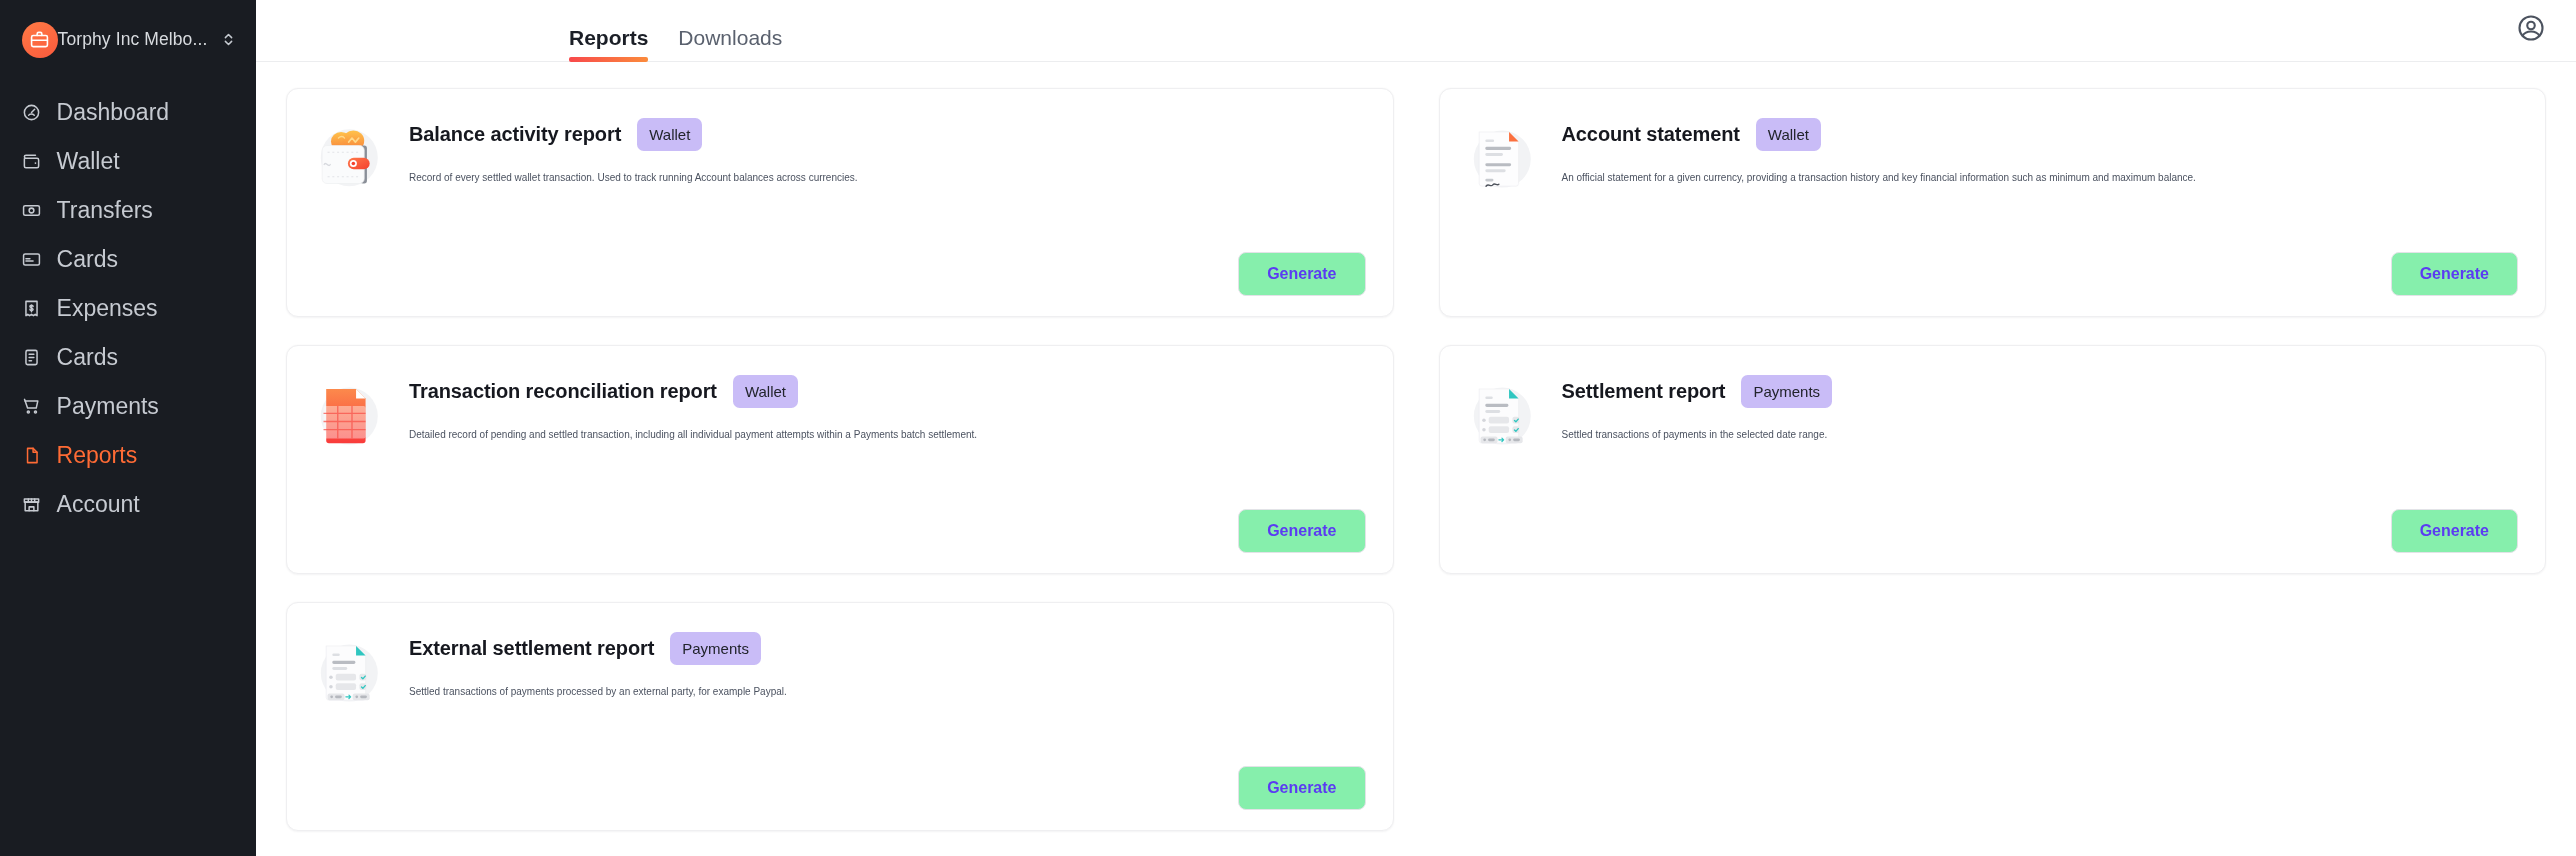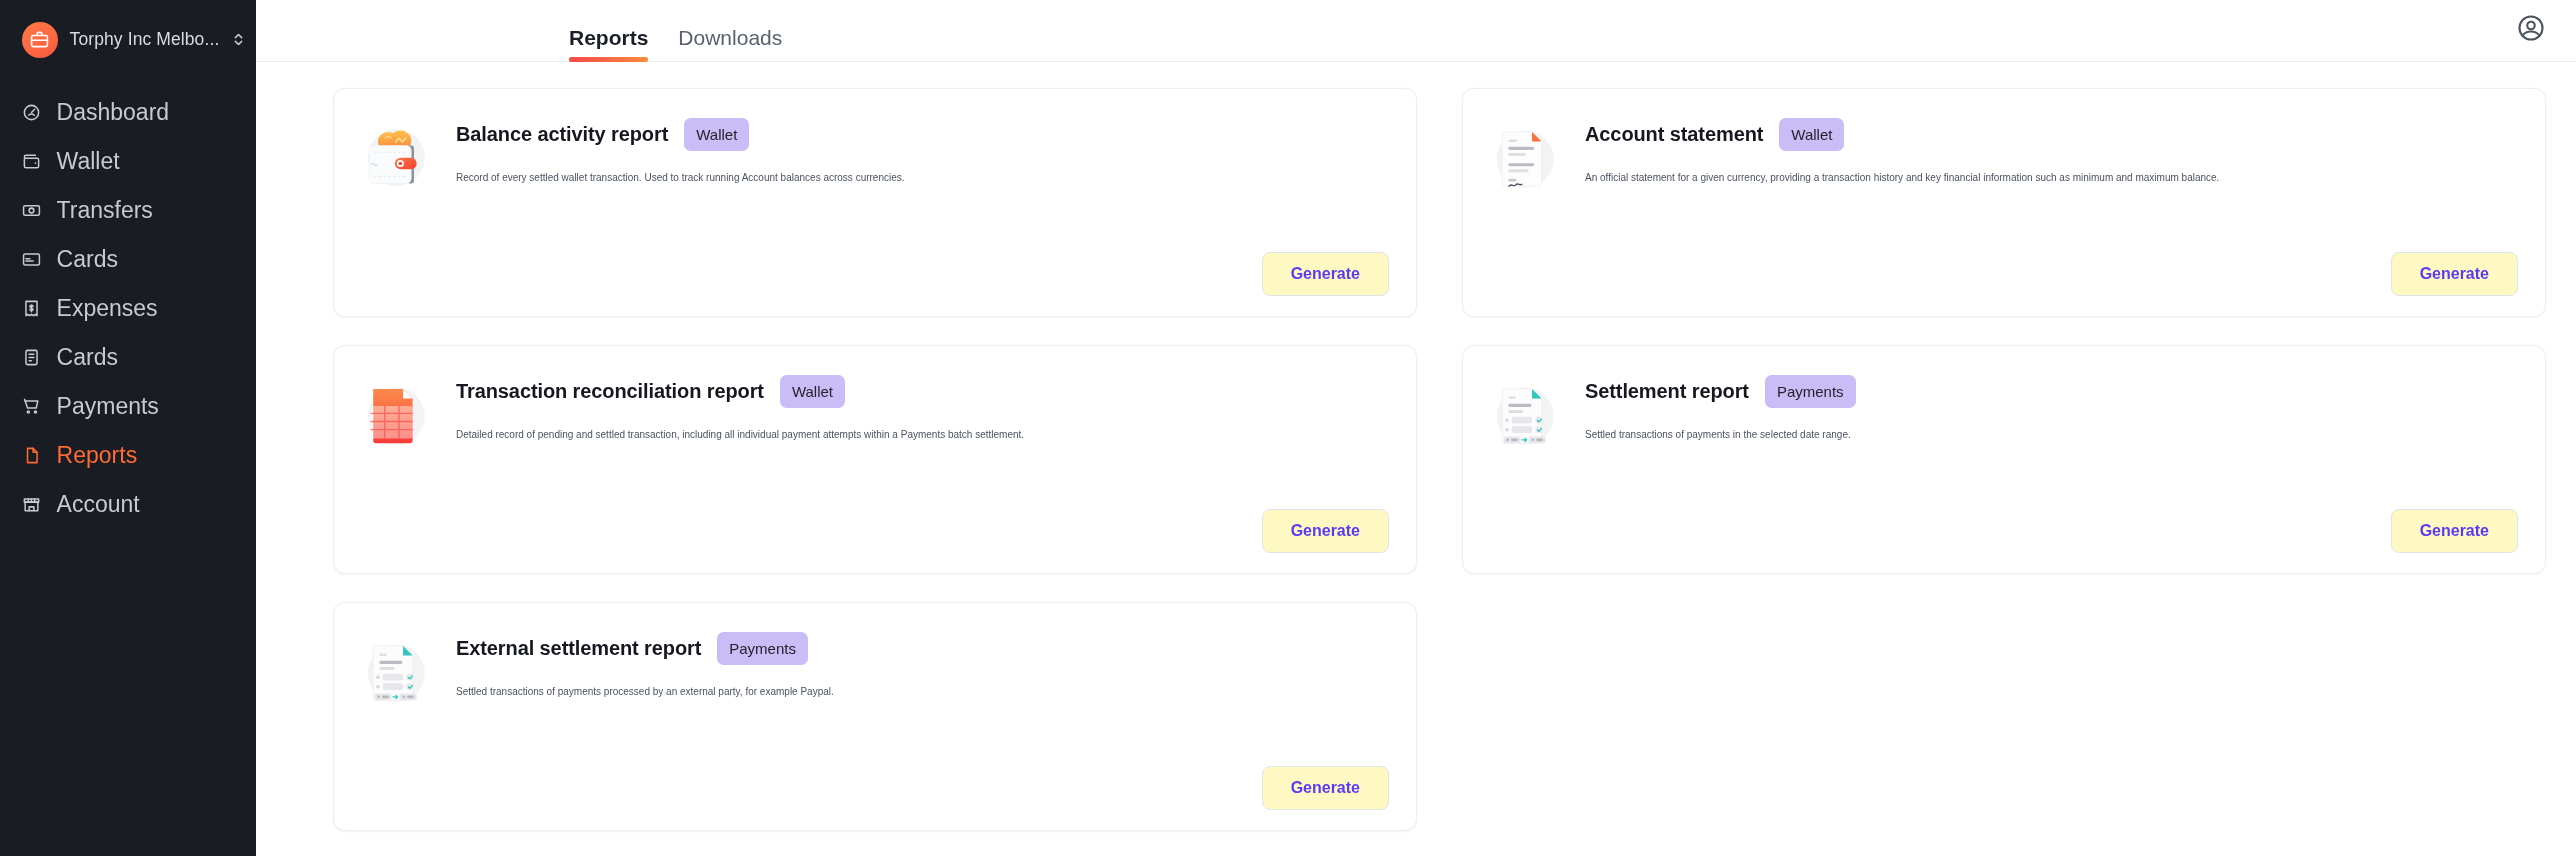--- a/index.html
+++ b/index.html
@@ -13,21 +13,21 @@
 
   
   .sidebar {
     width: 256px; flex: 0 0 256px;
     background: #191C22;
     padding: 0;
     display: flex; flex-direction: column;
   }
   .org-switcher {
     display: flex; align-items: center;
-    gap: 12px;
+    gap: 0;
     padding: 17.5px 20px 0 21.6px;
     height: 62px;
     cursor: pointer;
     justify-content: space-between;
   }
   .org-logo {
     width: 36px; height: 36px; border-radius: 50%;
     background: linear-gradient(150deg, #FF7A45 0%, #FA5A3D 100%);
     display: flex; align-items: center; justify-content: center;
     flex: 0 0 36px;
@@ -76,21 +76,20 @@
     background: linear-gradient(90deg, #F8494B 0%, #FB8B3C 100%);
   }
   .topbar-right { margin-left: auto; display: flex; align-items: center; padding-bottom: 17.5px; }
   .avatar-btn { width: 31px; height: 31px; cursor: pointer; display:flex; align-items:center; justify-content:center; }
 
   
   .content {
     flex: 1 1 auto;
     padding: 26px 30px 0 30px;
     overflow: hidden;
-    margin-left: 47px;
   }
   .grid {
     display: grid;
     grid-template-columns: 1fr 1fr;
     column-gap: 45px;
     row-gap: 28px;
     align-content: start;
   }
   .card {
     background: #FFFFFF;
@@ -118,21 +117,21 @@
     white-space: nowrap;
   }
   .card-desc {
     margin-top: 19px;
     font-size: 10px; line-height: 1.6; color: #4B5260;
     max-width: 931px;
   }
   .card-actions { margin-top: auto; display: flex; justify-content: flex-end; }
   .btn-generate {
     border: 0.7px solid #E2E3E7;
-    background: #fef9c3;
+    background: #86efac;
     color: #5B3BF2;
     font-size: 16px; font-weight: 700;
     padding: 12px 28px;
     border-radius: 8px;
     cursor: pointer;
     font-family: "Liberation Sans", sans-serif;
   }
 </style>
 </head>
 <body>

